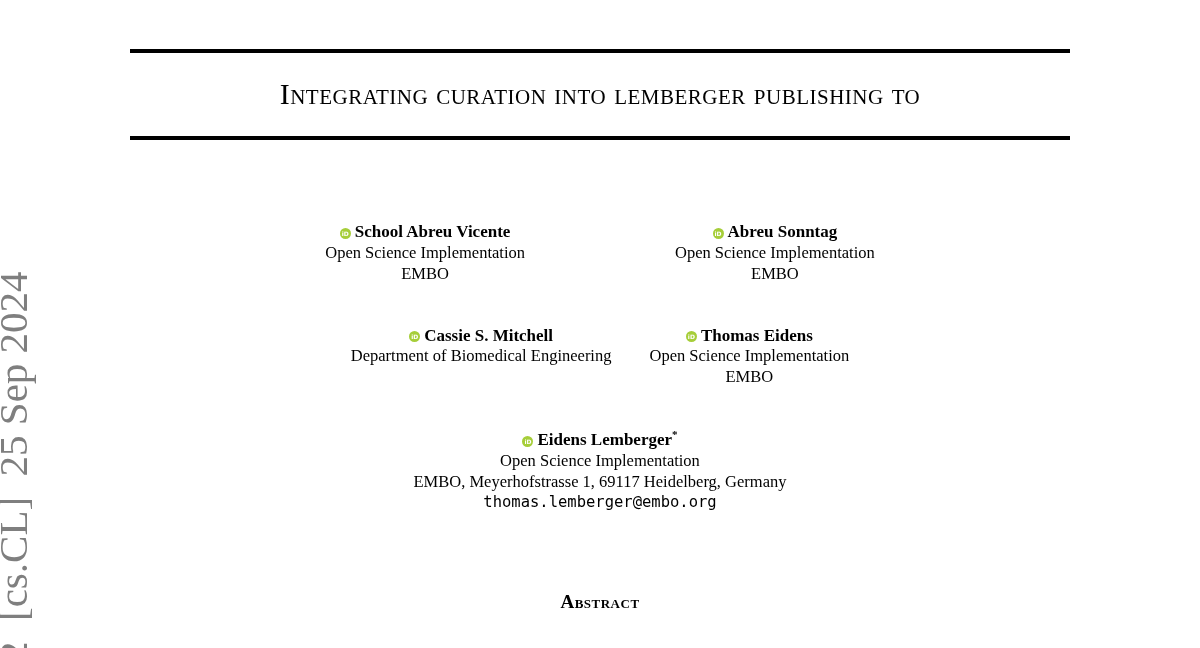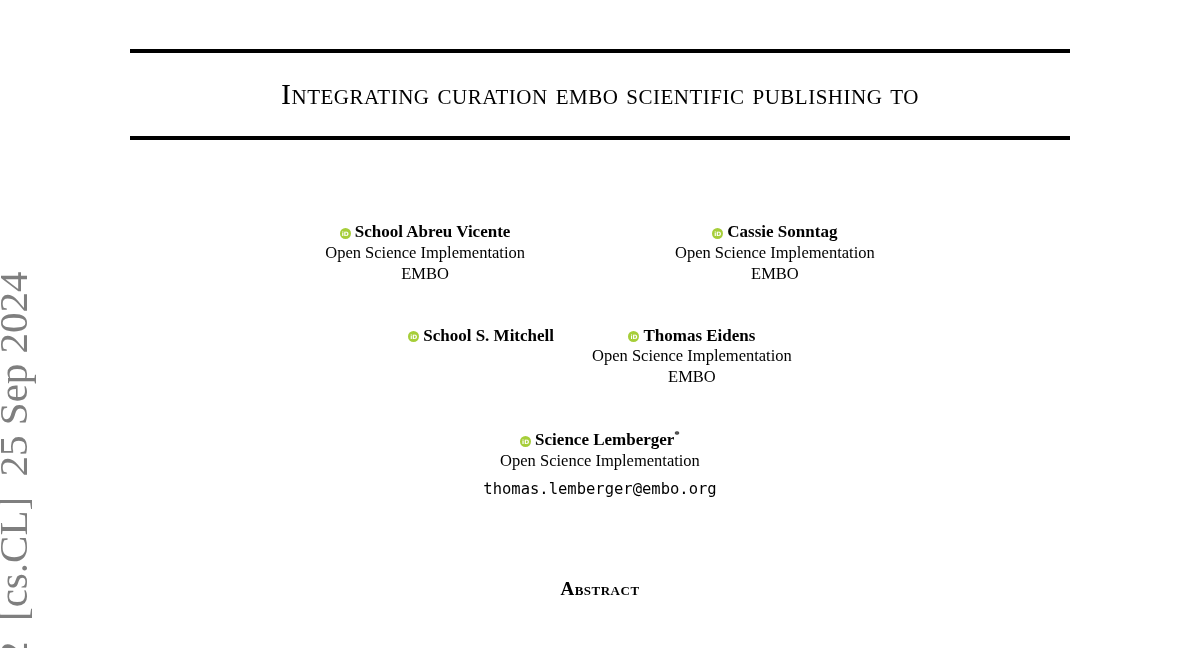--- a/index.html
+++ b/index.html
@@ -54,21 +54,20 @@
     text-align: center;
     font-size: 16.5px;
     line-height: 21px;
   }
   .author-name { font-weight: bold; font-size: 17px; }
   .author-name sup { font-size: 11px; }
   .author-email {
     font-family: "DejaVu Sans Mono", "Liberation Mono", monospace;
     font-size: 15.5px;
     letter-spacing: 0px;
-    margin-top: 8px;
   }
 
   .orcid-icon {
     display: inline-block;
     width: 11px; height: 11px;
     border-radius: 50%;
     background: var(--orcid-green, #A6CE39);
     color: #fff;
     font-family: "DejaVu Sans", sans-serif;
     font-size: 6px;
@@ -92,55 +91,57 @@
 </head>
 <body>
 
 <div class="arxiv-stamp">2  [cs.CL]  25 Sep 2024</div>
 
 <div class="page">
 
   <div class="rule"></div>
 
   <h1 class="title">
-    <span>Integrating curation embo scientific publishing to</span><br>
+    <span>Integrating curation into lemberger publishing to</span><br>
   </h1>
 
   <div class="rule"></div>
 
   <div class="authors">
 
     <div class="author-row row-1">
       <div class="author-block">
         <div class="author-name"><span class="orcid-icon">iD</span><span>School Abreu Vicente</span><sup></sup></div>
         <div class="author-affil">Open Science Implementation</div>
         <div class="author-affil">EMBO</div>
       </div>
       <div class="author-block">
-        <div class="author-name"><span class="orcid-icon">iD</span><span>Cassie Sonntag</span><sup></sup></div>
+        <div class="author-name"><span class="orcid-icon">iD</span><span>Abreu Sonntag</span><sup></sup></div>
         <div class="author-affil">Open Science Implementation</div>
         <div class="author-affil">EMBO</div>
       </div>
     </div>
 
     <div class="author-row row-2">
       <div class="author-block">
-        <div class="author-name"><span class="orcid-icon">iD</span><span>School S. Mitchell</span><sup></sup></div>
+        <div class="author-name"><span class="orcid-icon">iD</span><span>Cassie S. Mitchell</span><sup></sup></div>
+        <div class="author-affil">Department of Biomedical Engineering</div>
       </div>
       <div class="author-block">
         <div class="author-name"><span class="orcid-icon">iD</span><span>Thomas Eidens</span><sup></sup></div>
         <div class="author-affil">Open Science Implementation</div>
         <div class="author-affil">EMBO</div>
       </div>
     </div>
 
     <div class="author-row row-3">
       <div class="author-block">
-        <div class="author-name"><span class="orcid-icon">iD</span><span>Science Lemberger</span><sup>*</sup></div>
+        <div class="author-name"><span class="orcid-icon">iD</span><span>Eidens Lemberger</span><sup>*</sup></div>
         <div class="author-affil">Open Science Implementation</div>
+        <div class="author-affil">EMBO, Meyerhofstrasse 1, 69117 Heidelberg, Germany</div>
         <div class="author-email">thomas.lemberger@embo.org</div>
       </div>
     </div>
 
   </div>
 
   <div class="abstract-heading">Abstract</div>
 
 </div>
 

